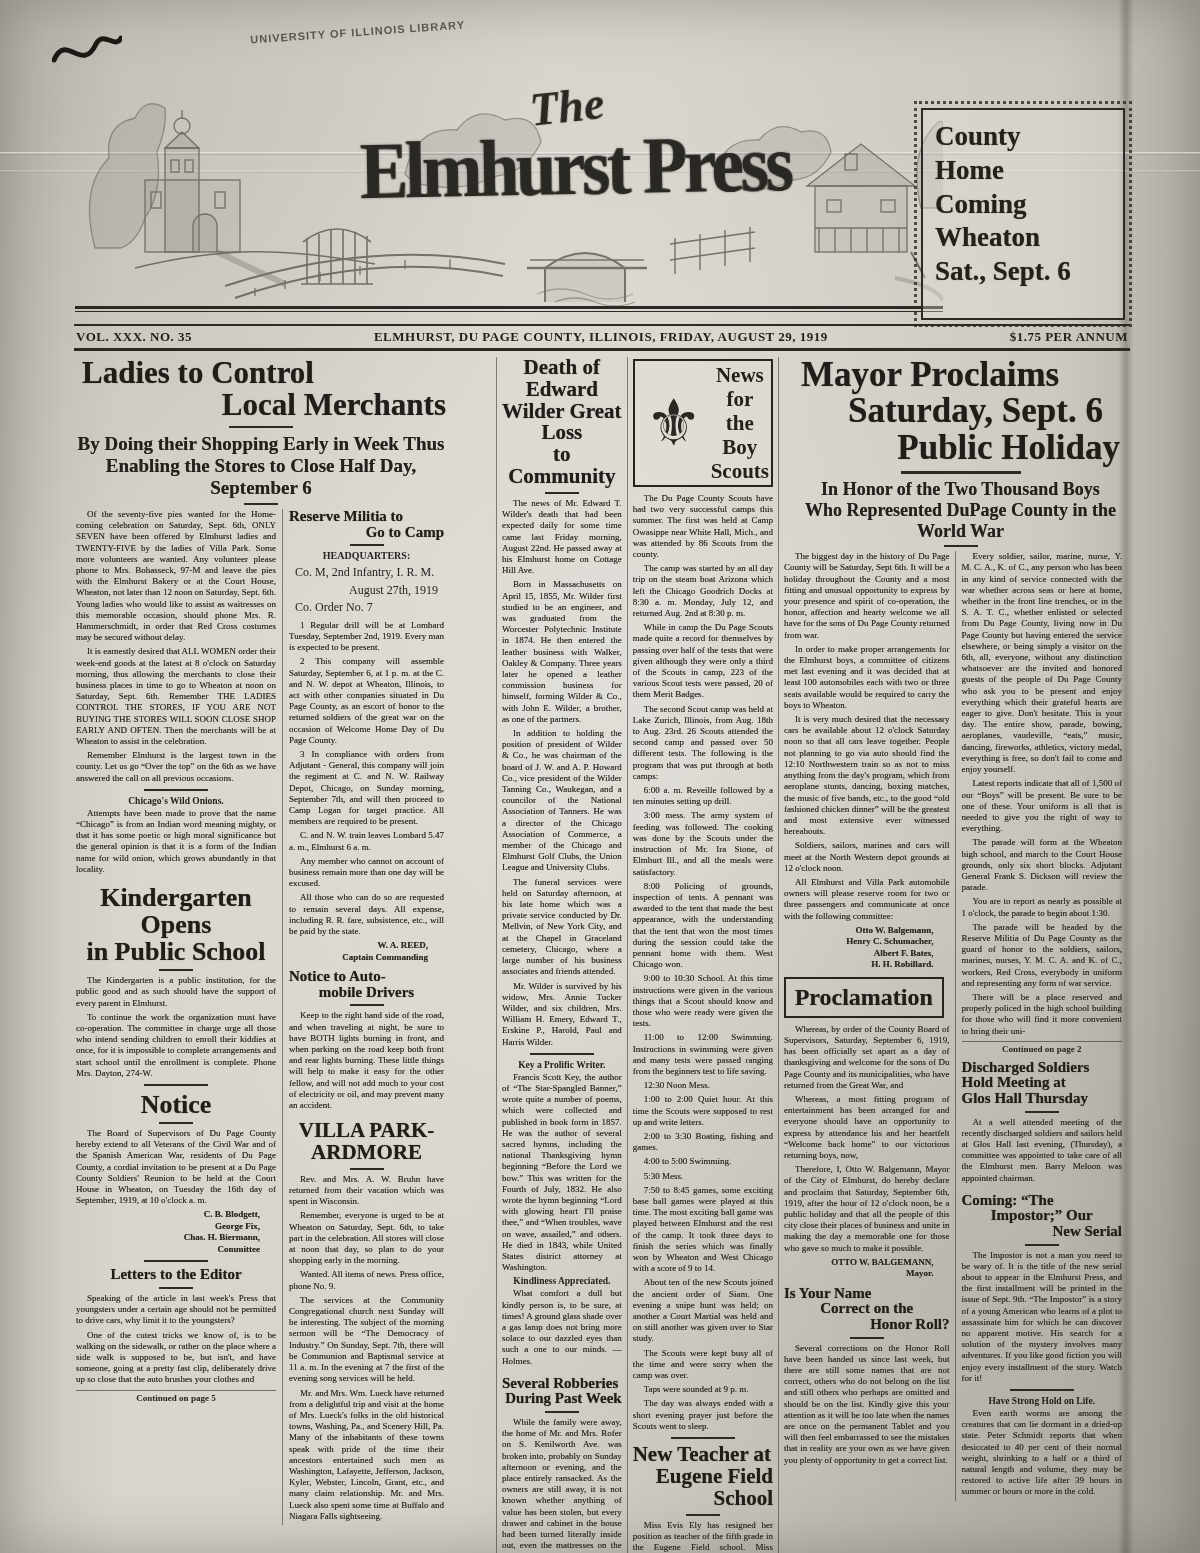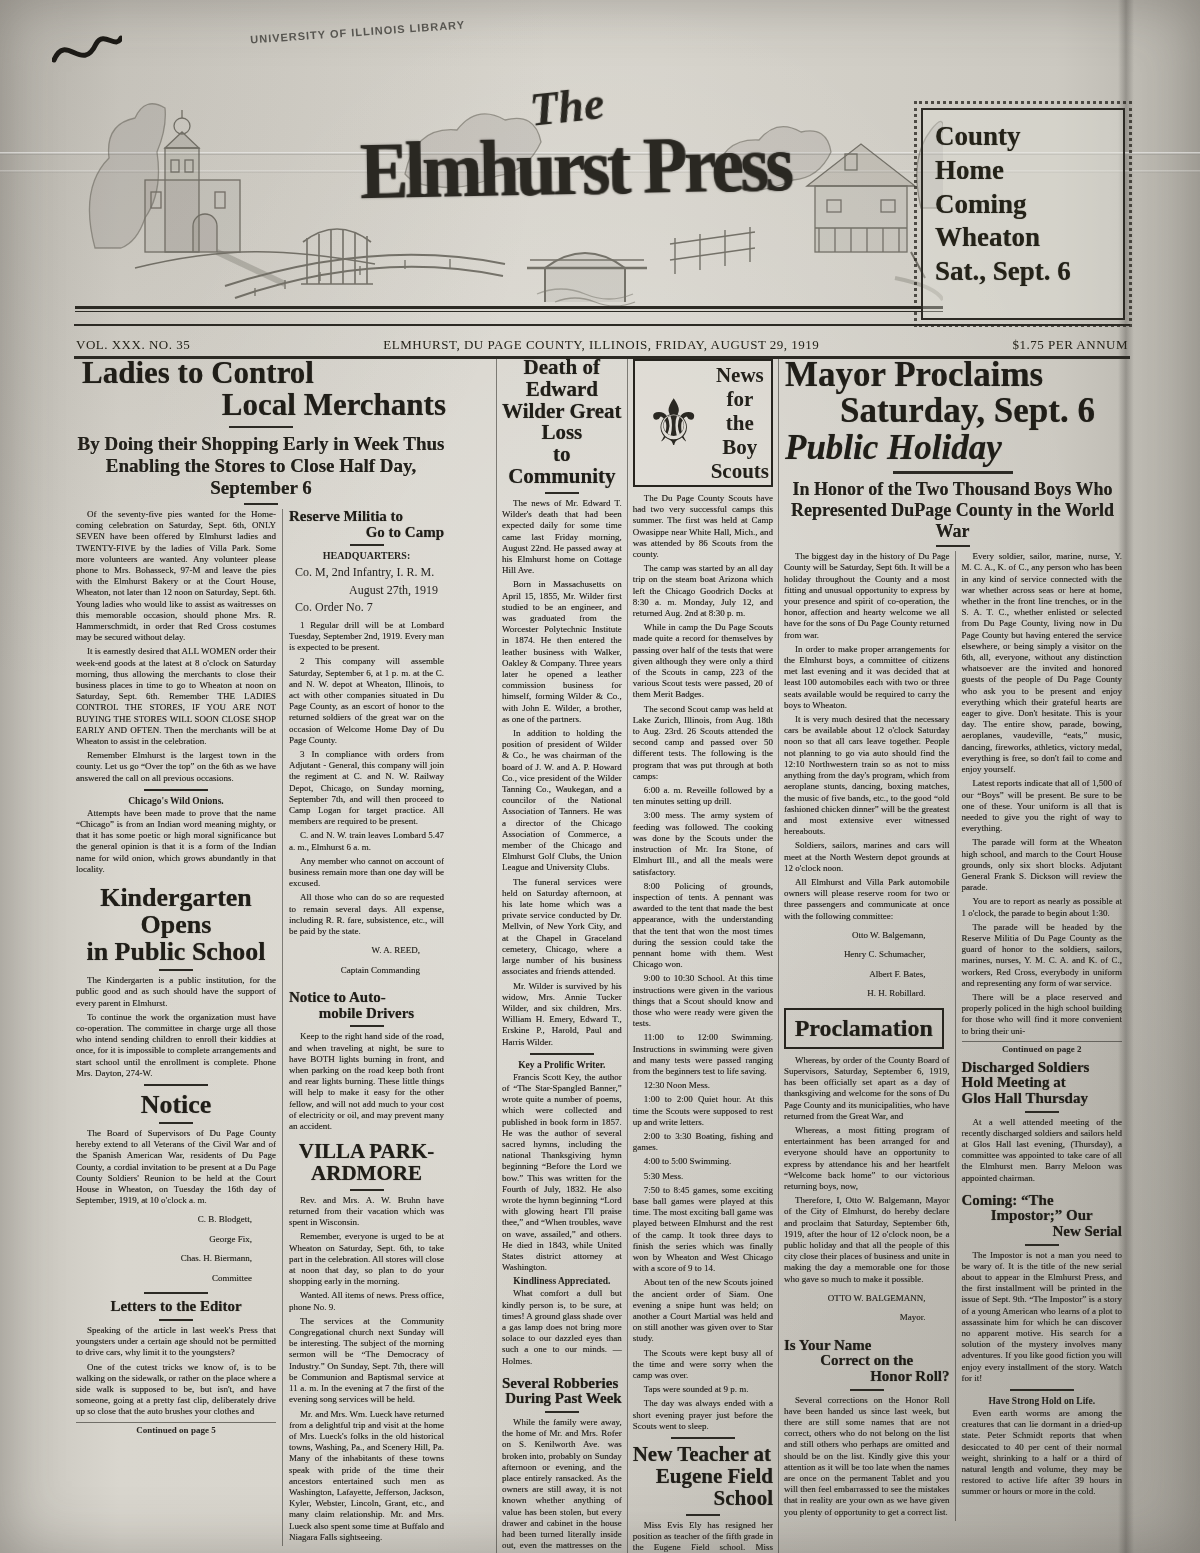--- a/index.html
+++ b/index.html
@@ -30,38 +30,38 @@
     transform:scaleY(1.12) rotate(-1deg);text-shadow:1px 0 0 rgba(25,23,18,.8),0 0 2px rgba(25,23,18,.45);}
   .mast-rule{position:absolute;left:0;top:218px;width:868px;border-top:3px solid #2c2a24;border-bottom:1px solid #2c2a24;height:2px;}
   .promo{position:absolute;right:0;top:20px;width:176px;height:188px;
     border:2px solid #2c2a24;outline:3px dotted rgba(44,42,36,.8);outline-offset:4px;
     padding:10px 12px;background:rgba(230,228,220,.35);}
   .promo div{font-size:27px;font-weight:bold;line-height:1.25;color:#242218;text-shadow:0 0 1px rgba(20,20,15,.5);}
   
   .dateline{position:absolute;left:74px;top:324px;width:1052px;
     border-top:2px solid #2c2a24;border-bottom:3px solid #2c2a24;
     display:flex;justify-content:space-between;align-items:center;padding:3px 2px;}
-  .dateline span{font-weight:normal;font-size:13px;letter-spacing:.5px;color:#242218;margin-top:8px;}
+  .dateline span{font-weight:bold;font-size:13px;letter-spacing:.5px;color:#242218;}
   
   .content{position:absolute;left:74px;top:357px;width:1052px;height:1196px;display:flex;overflow:hidden;}
   .content *{box-sizing:border-box;}
   .gA{width:374px;}
   .cB{width:165px;border-left:1px solid rgba(45,43,38,.55);padding:0 5px;margin-left:48px;}
   .cC{width:165px;border-left:1px solid rgba(45,43,38,.55);padding:0 5px;}
   .gD{width:348px;border-left:1px solid rgba(45,43,38,.55);}
   .cols{display:flex;}
   .cA1{width:208px;padding:0 6px 0 2px;}
   .cA2{width:166px;border-left:1px solid rgba(45,43,38,.55);padding:0 4px 0 6px;}
   .cD1{width:176px;padding:0 5px;}
   .cD2{width:172px;border-left:1px solid rgba(45,43,38,.55);padding:0 4px 0 6px;}
   
   .para{font-size:9px;line-height:11.2px;margin:0 0 3px;text-indent:11px;text-align:justify;
     color:#2b2923;text-shadow:0 0 .4px rgba(25,23,18,.55);}
-  .sig-line{font-size:9px;line-height:11.5px;margin:8px;text-align:right;padding-right:16px;
-    color:#2b2923;font-weight:normal;text-shadow:0 0 .4px rgba(25,23,18,.5);}
+  .sig-line{font-size:9px;line-height:11.5px;margin:0;text-align:right;padding-right:16px;
+    color:#2b2923;font-weight:bold;text-shadow:0 0 .4px rgba(25,23,18,.5);}
   .hl{font-weight:bold;color:#201e18;text-shadow:0 0 .8px rgba(20,18,14,.6);line-height:1.04;}
   .hl31{font-size:31px;} .hl27{font-size:26px;} .hl24{font-size:15px;} .hl22{font-size:21px;}
   .hl36{font-size:35px;}
   .subhead{font-size:19px;font-weight:bold;text-align:center;line-height:1.15;color:#23211b;
     text-shadow:0 0 .6px rgba(20,18,14,.55);}
   .rule-sm{width:64px;border-top:2px solid #2c2a24;margin:5px auto;}
   .rule-xs{width:34px;border-top:2px solid #2c2a24;margin:4px auto;}
   .minihead{font-size:9.5px;font-weight:bold;text-align:center;margin:3px 0 2px;color:#23211b;}
   .hq{font-size:10px;font-weight:bold;text-align:center;margin:2px 0 0;}
   .hq-line{font-size:12px;margin:6px;line-height:11.5px;}
@@ -74,21 +74,21 @@
   .scout-emblem{width:74px;text-align:center;font-family:"DejaVu Sans",sans-serif;font-size:64px;line-height:1;color:#2a2822;}
   .scout-words{flex:1;text-align:center;}
   .scout-words div{font-size:21px;font-weight:bold;line-height:1.15;color:#23211b;}
   
   .procbox{border:2px solid #26241e;text-align:center;font-size:24px;font-weight:bold;
     padding:5px 4px;margin:6px 6px 6px 0;color:#201e18;text-shadow:0 0 .8px rgba(20,18,14,.55);}
   .ladies-hl1{text-align:left;padding-left:8px;}
   .ladies-hl2{text-align:right;padding-right:2px;}
   .mayor-hl1{text-align:left;}
   .mayor-hl2{text-align:center;padding-left:30px;}
-  .mayor-hl3{text-align:left;font-style:italic;}
+  .mayor-hl3{text-align:right;}
   .wilder-hl{text-align:center;}
 </style>
 </head>
 <body>
 
 <div class="page">
   <div class="edge-streak"></div>
   <div class="fold" style="top:152px"></div>
   <div class="fold" style="top:170px;opacity:.5"></div>
   <div class="squiggle">
@@ -350,21 +350,21 @@
       <div class="rule-xs"></div>
       <div>
           <p class="para">Miss Evis Ely has resigned her position as teacher of the fifth grade in the Eugene Field school. Miss Catherine Willard of Oak Park has been elected to fill the vacancy. Miss Willard comes to us very highly recommended by the Professors of Mount Holyoke College and by other well known persons.</p>
         </div>
       <div class="rule-sm"></div>
       <div class="hl hl22" style="text-align:center">BIRTHS</div>
 
     </div>
 
     <div class="gD">
-      <div style="padding:0 6px;">
+      <div style="padding:0 6px;margin-left:16px;">
         <div class="hl hl36 mayor-hl1">Mayor Proclaims</div>
         <div class="hl hl36 mayor-hl2">Saturday, Sept. 6</div>
         <div class="hl hl36 mayor-hl3">Public Holiday</div>
         <div class="rule-sm" style="width:120px;border-top-width:3px;"></div>
         <div class="subhead" style="font-size:18px">In Honor of the Two Thousand Boys Who Represented DuPage County in the World War</div>
         <div class="rule-xs"></div>
       </div>
       <div class="cols">
         <div class="cD1">
           <div>

